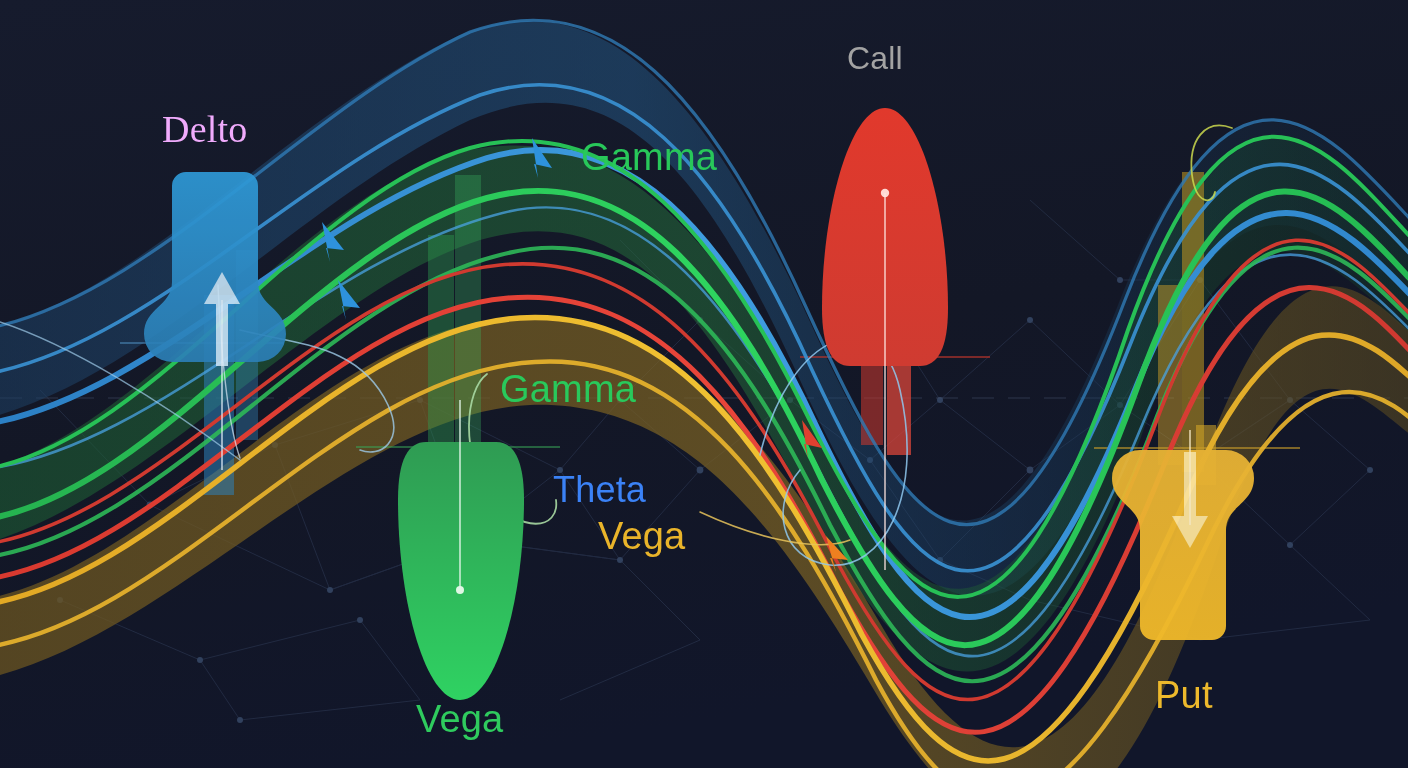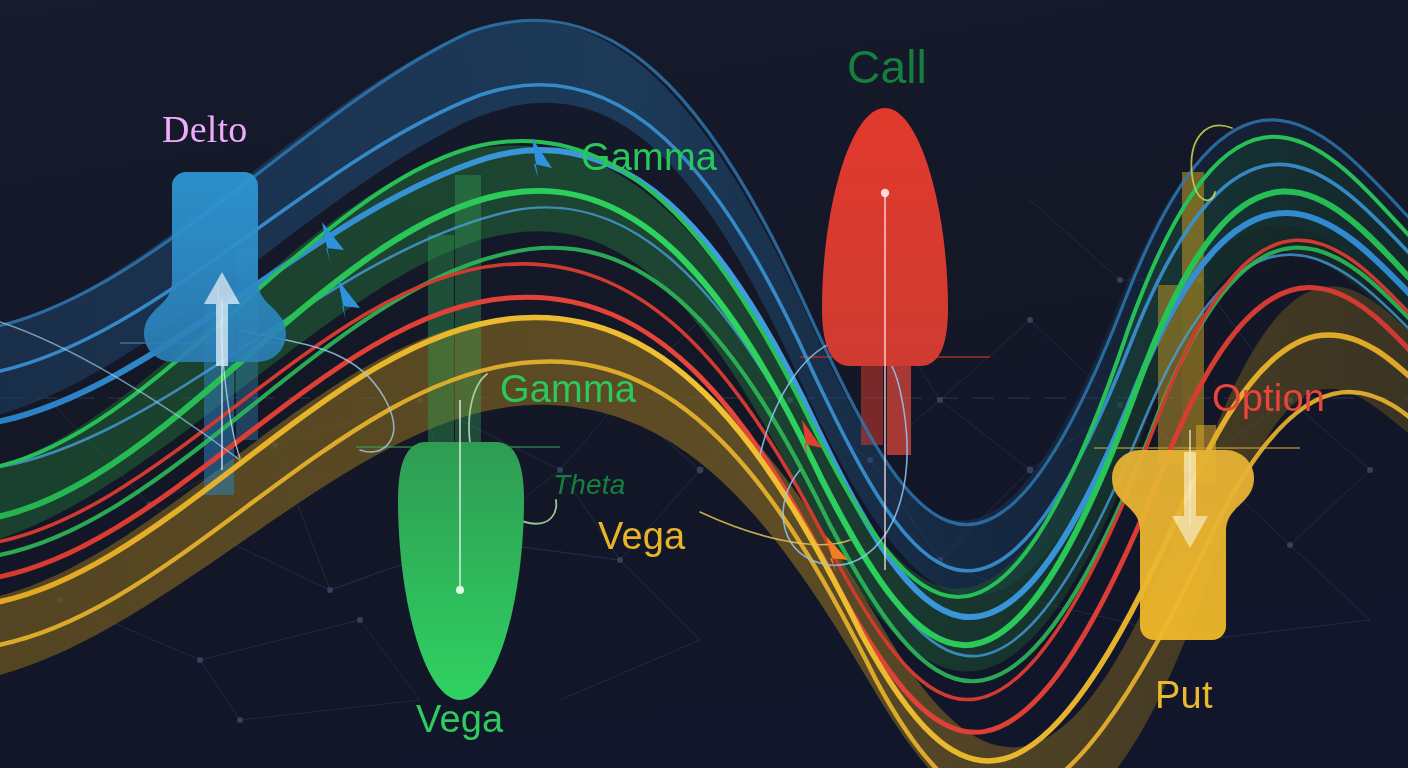--- a/index.html
+++ b/index.html
@@ -15,24 +15,24 @@
     position:absolute;
     white-space:nowrap;
     font-family:"Liberation Sans", sans-serif;
     font-weight:400;
     letter-spacing:.2px;
     pointer-events:none;
   }
   .lbl-delta { left:162px; top:107px; font-size:38px; color:#f0abfc;font-family:Liberation Serif, serif; }
   .lbl-gamma1{ left:581px; top:136px; font-size:38px; color:#28C85A; }
   .lbl-gamma2{ left:500px; top:368px; font-size:38px; color:#29C95B; }
-  .lbl-theta { left:553px; top:469px; font-size:28px; color:#15803d;font-style:italic; }
+  .lbl-theta { left:553px; top:469px; font-size:36px; color:#3b82f6; }
   .lbl-vega1 { left:598px; top:515px; font-size:38px; color:#E9B42A; }
   .lbl-vega2 { left:416px; top:698px; font-size:38px; color:#2FCB5E; }
-  .lbl-call  { left:847px; top:40px;  font-size:46px; color:#15803d;text-align:center; }
+  .lbl-call  { left:847px; top:40px;  font-size:32px; color:#a3a3a3;text-align:center; }
   .lbl-oriern{ left:1238px; top:136px; font-size:38px; color:#2ECB5D; }
   .lbl-option{ left:1212px; top:377px; font-size:38px; color:#E8453C; }
   .lbl-put   { left:1155px; top:674px; font-size:38px; color:#EDB92C; }
 </style>
 </head>
 <body>
 
 <div id="stage">
 
   <svg class="layer" viewBox="0 0 1408 768">
@@ -286,16 +286,15 @@
     </g>
   </svg>
 
   <div class="lbl lbl-delta">Delto</div>
   <div class="lbl lbl-gamma1">Gamma</div>
   <div class="lbl lbl-gamma2">Gamma</div>
   <div class="lbl lbl-theta">Theta</div>
   <div class="lbl lbl-vega1">Vega</div>
   <div class="lbl lbl-vega2">Vega</div>
   <div class="lbl lbl-call">Call</div>
-  <div class="lbl lbl-option">Option</div>
   <div class="lbl lbl-put">Put</div>
 
 </div>
 
 </body></html>

